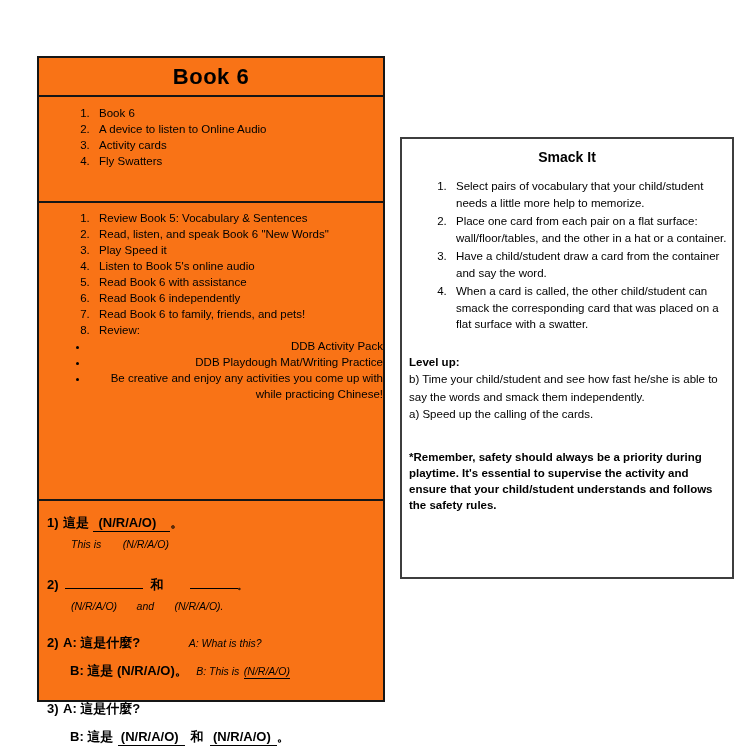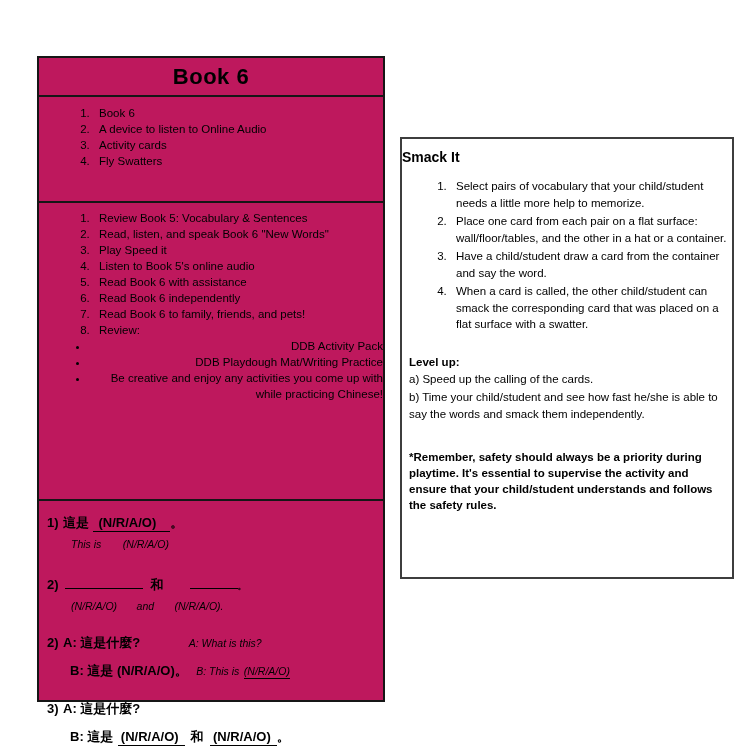--- a/index.html
+++ b/index.html
@@ -10,21 +10,21 @@
     font-family:"Liberation Sans","DejaVu Sans",sans-serif;
     color:#000;
   }
 
   
   .left-table {
     position:absolute; left:37px; top:56px;
     width:348px; height:646px;
     border:2px solid #161616;
     display:flex; flex-direction:column;
-    background:#be185d;
+    background:#f97316;
   }
   .lt-header {
     height:37px; flex:none;
     display:flex; align-items:center; justify-content:center;
   }
   .lt-title { font-size:22px; font-weight:700; letter-spacing:0.5px; }
   .lt-sec { border-top:2px solid #161616; }
   .lt-sec1 { height:106px; flex:none; }
   .lt-sec2 { height:298px; flex:none; }
   .lt-sec3 { flex:1; padding:6px 8px 0 8px; }
@@ -70,21 +70,21 @@
   .q4-l3 { margin-top:4px; margin-left:23px; }
   .q4-l4 { margin-left:23px; }
 
   
   .right-box {
     position:absolute; left:400px; top:137px;
     width:334px; height:442px;
     border:2px solid #3d3d3d;
     background:#fff;
   }
-  .rb-title { margin-top:10px; text-align:left; font-weight:700; font-size:14px; }
+  .rb-title { margin-top:10px; text-align:center; font-weight:700; font-size:14px; }
   .rb-steps {
     margin:13px 0 0 0; padding-left:48px; padding-right:5px;
     font-size:11.5px; line-height:16.5px; list-style:decimal;
   }
   .rb-steps li { padding-left:6px; margin-bottom:2px; }
   .levelup { margin:21px 8px 0 7px; font-size:11.5px; line-height:17.5px; }
   .levelup-h { font-weight:700; }
   .reminder { margin:25px 14px 0 7px; font-weight:700; font-size:11.5px; line-height:16px; }
 </style>
 </head>
@@ -183,18 +183,18 @@
   <ol class="rb-steps">
 
   <li>Select pairs of vocabulary that your child/student needs a little more help to memorize.</li>
       <li>Place one card from each pair on a flat surface: wall/floor/tables, and the other in a hat or a container.</li>
       <li>Have a child/student draw a card from the container and say the word.</li>
       <li>When a card is called, the other child/student can smack the corresponding card that was placed on a flat surface with a swatter.</li>
     </ol>
 
   <div class="levelup">
     <div class="levelup-h">Level up:</div>
+    <div>b) Time your child/student and see how fast he/she is able to say the words and smack them independently.</div>
     <div>a) Speed up the calling of the cards.</div>
-    <div>b) Time your child/student and see how fast he/she is able to say the words and smack them independently.</div>
   </div>
 
   <div class="reminder">*Remember, safety should always be a priority during playtime. It's essential to supervise the activity and ensure that your child/student understands and follows the safety rules.</div>
 </div>
 
 </body></html>

